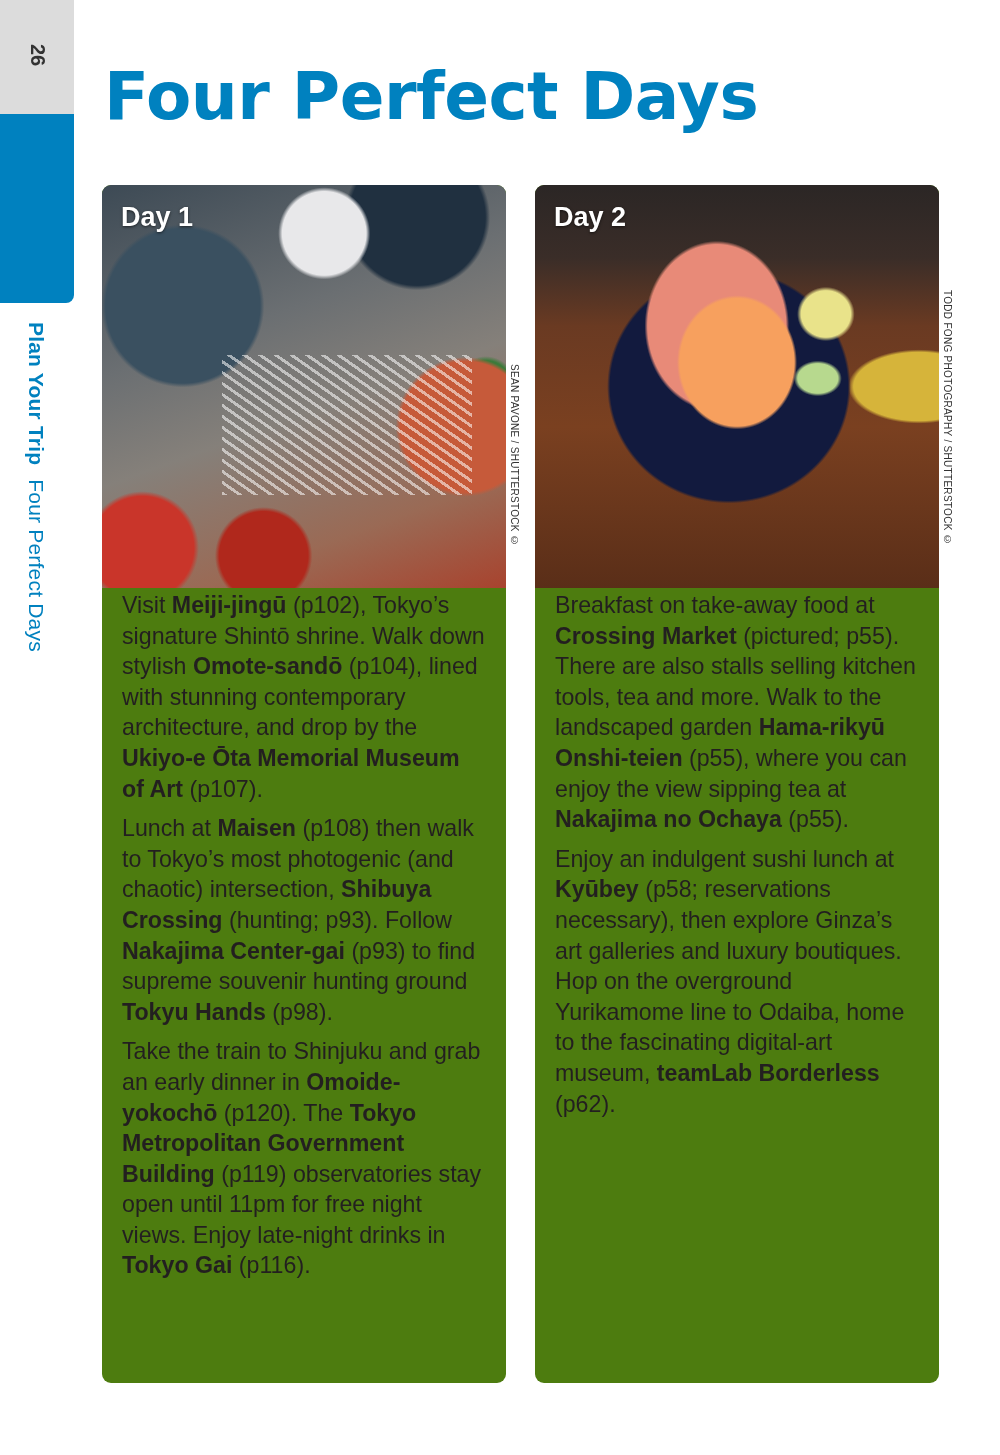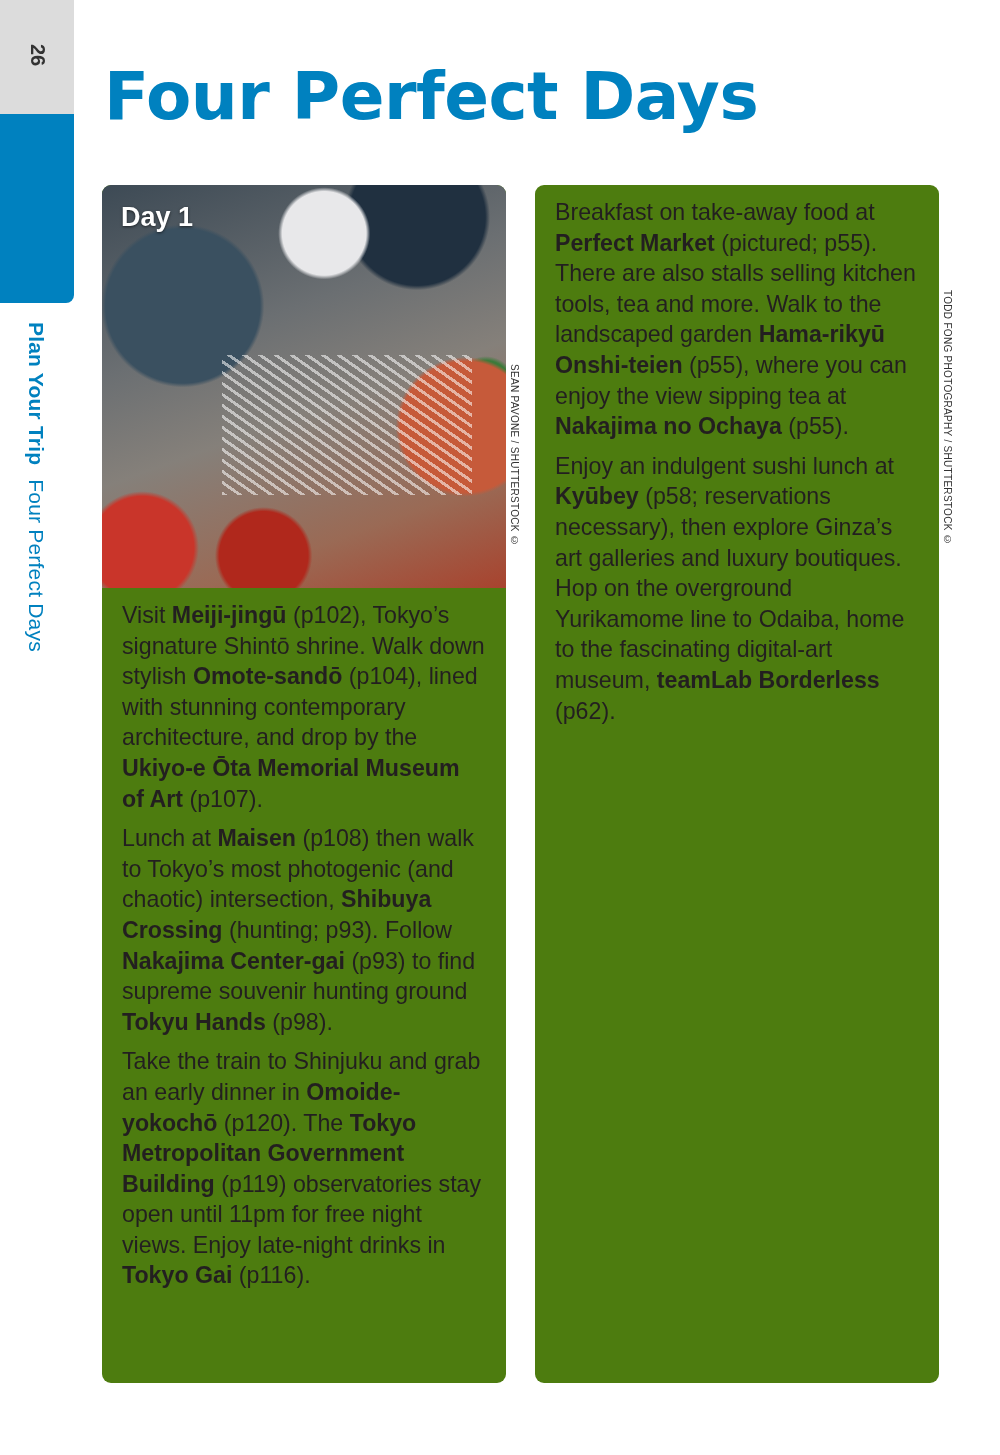--- a/index.html
+++ b/index.html
@@ -70,21 +70,21 @@
     font-size:27px; font-weight:bold; color:#ffffff;
     text-shadow:0 1px 3px rgba(0,0,0,0.6);
   }
   .credit {
     position:absolute; writing-mode:vertical-rl;
     font-size:10px; color:#333; letter-spacing:0.3px; white-space:nowrap;
   }
   .credit-day1 { left:509px; top:364px; }
   .credit-day2 { left:942px; top:290px; }
   .card-body {
-    padding:12px 20px 0 20px;
+    padding:2px 20px 0 20px;
     font-size:23.2px; line-height:30.6px; color:#231f20;
     font-family:"Liberation Sans", sans-serif;
     font-weight:normal;
   }
   .card-body p { margin:0 0 9px 0; }
   .card-body b { font-weight:bold; }
 </style>
 </head>
 <body>
 
@@ -106,18 +106,21 @@
   </div>
   <div class="card-body">
       <p><span>Visit </span><b>Meiji-jingū</b><span> (p102), Tokyo’s signature Shintō shrine. Walk down stylish </span><b>Omote-sandō</b><span> (p104), lined with stunning contemporary architecture, and drop by the </span><b>Ukiyo-e Ōta Memorial Museum of Art</b><span> (p107).</span></p>
       <p><span>Lunch at </span><b>Maisen</b><span> (p108) then walk to Tokyo’s most photogenic (and chaotic) intersection, </span><b>Shibuya Crossing</b><span> (hunting; p93). Follow </span><b>Nakajima Center-gai</b><span> (p93) to find supreme souvenir hunting ground </span><b>Tokyu Hands</b><span> (p98).</span></p>
       <p><span>Take the train to Shinjuku and grab an early dinner in </span><b>Omoide-yokochō</b><span> (p120). The </span><b>Tokyo Metropolitan Government Building</b><span> (p119) observatories stay open until 11pm for free night views. Enjoy late-night drinks in </span><b>Tokyo Gai</b><span> (p116).</span></p>
     </div>
 </div>
 <div class="credit credit-day1">SEAN PAVONE / SHUTTERSTOCK ©</div>
 
 <div class="card day2">
+  <div class="photo photo-day2">
+    <div class="day-label">Day 2</div>
+  </div>
   <div class="card-body">
-      <p><span>Breakfast on take-away food at </span><b>Perfect Market</b><span> (pictured; p55). There are also stalls selling kitchen tools, tea and more. Walk to the landscaped garden </span><b>Hama-rikyū Onshi-teien</b><span> (p55), where you can enjoy the view sipping tea at </span><b>Nakajima no Ochaya</b><span> (p55).</span></p>
+      <p><span>Breakfast on take-away food at </span><b>Crossing Market</b><span> (pictured; p55). There are also stalls selling kitchen tools, tea and more. Walk to the landscaped garden </span><b>Hama-rikyū Onshi-teien</b><span> (p55), where you can enjoy the view sipping tea at </span><b>Nakajima no Ochaya</b><span> (p55).</span></p>
       <p><span>Enjoy an indulgent sushi lunch at </span><b>Kyūbey</b><span> (p58; reservations necessary), then explore Ginza’s art galleries and luxury boutiques. Hop on the overground Yurikamome line to Odaiba, home to the fascinating digital-art museum, </span><b>teamLab Borderless</b><span> (p62).</span></p>
     </div>
 </div>
 <div class="credit credit-day2">TODD FONG PHOTOGRAPHY / SHUTTERSTOCK ©</div>
 
 </body></html>

